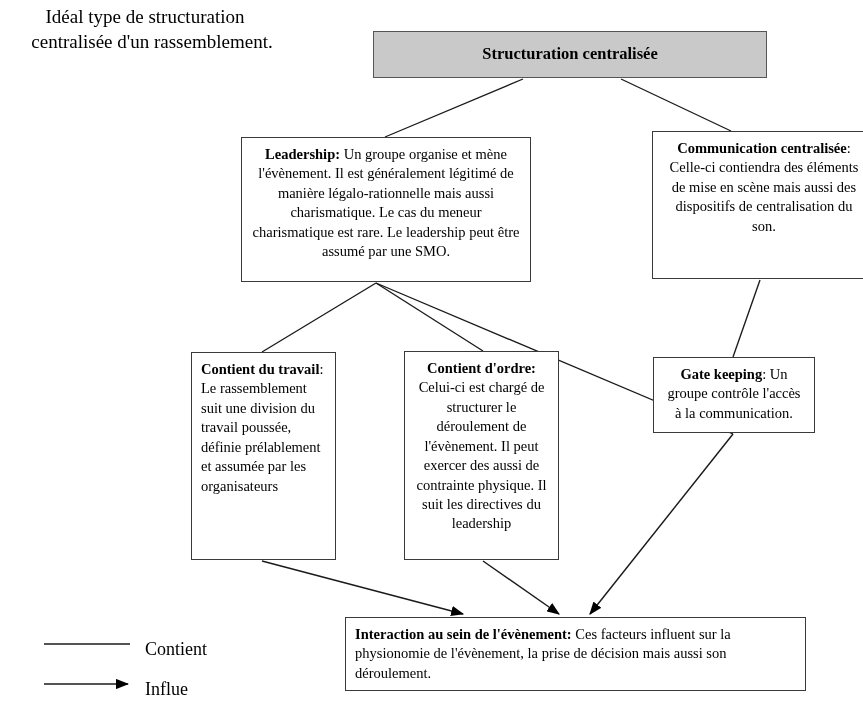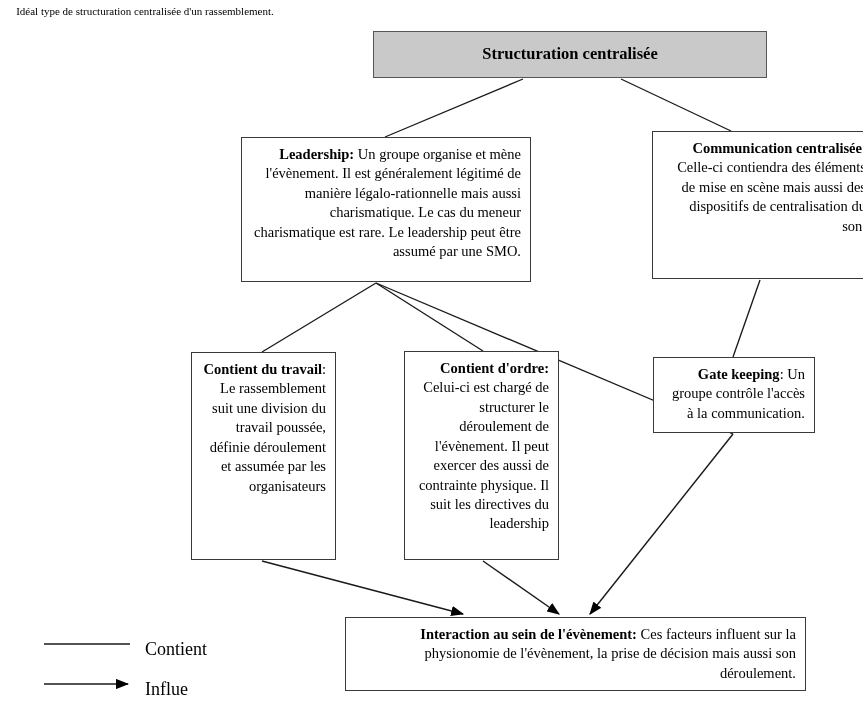--- a/index.html
+++ b/index.html
@@ -22,38 +22,37 @@
     top: 0;
     width: 863px;
     height: 705px;
     pointer-events: none;
   }
   .caption {
     position: absolute;
     left: 8px;
     top: 4px;
     width: 260px;
-    font-size: 11px;
+    font-size: 19px;
     line-height: 1.32;
     text-align: center;
     text-indent: -14px;
     padding-left: 14px;
   }
   .node {
     position: absolute;
     box-sizing: border-box;
     background: #ffffff;
     border: 1.4px solid #3a3a3a;
     font-size: 14.5px;
     line-height: 1.34;
     z-index: 3;
   }
   .node .body {
     padding: 7px 9px;
-    text-align: right;
   }
   .node b { font-weight: bold; }
   .node.title-node {
     background: #c9c9c9;
     border: 1.6px solid #555555;
     display: flex;
     align-items: center;
     justify-content: center;
   }
   .node.title-node .body {
@@ -129,21 +128,21 @@
   </div>
 
   <div class="node" id="n-comm">
     <div class="body t-center">
       <b>Communication centralisée</b><span>: Celle-ci contiendra des éléments de mise en scène mais aussi des dispositifs de centralisation du son.</span>
     </div>
   </div>
 
   <div class="node" id="n-division">
     <div class="body t-left">
-      <b>Contient du travail</b><span>: Le rassemblement suit une division du travail poussée, définie déroulement et assumée par les organisateurs</span>
+      <b>Contient du travail</b><span>: Le rassemblement suit une division du travail poussée, définie prélablement et assumée par les organisateurs</span>
     </div>
   </div>
 
   <div class="node" id="n-service">
     <div class="body t-center">
       <b>Contient d'ordre:</b><span> Celui-ci est chargé de structurer le déroulement de l'évènement. Il peut exercer des aussi de contrainte physique. Il suit les directives du leadership</span>
     </div>
   </div>
 
   <div class="node" id="n-gate">

